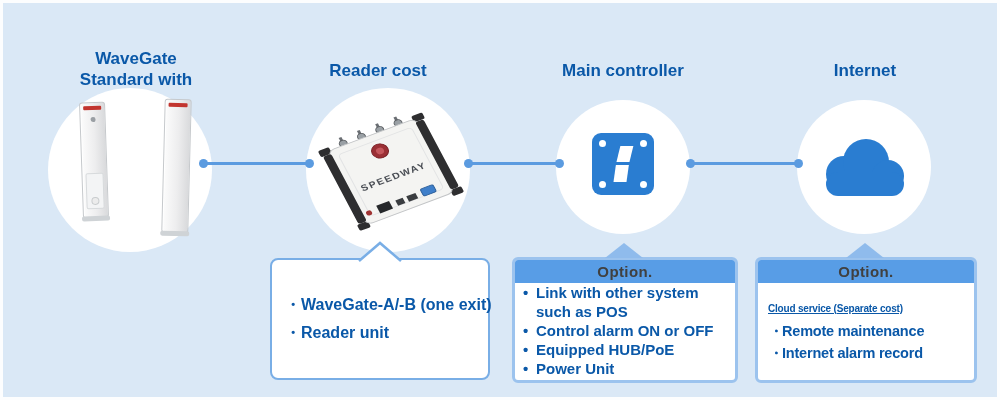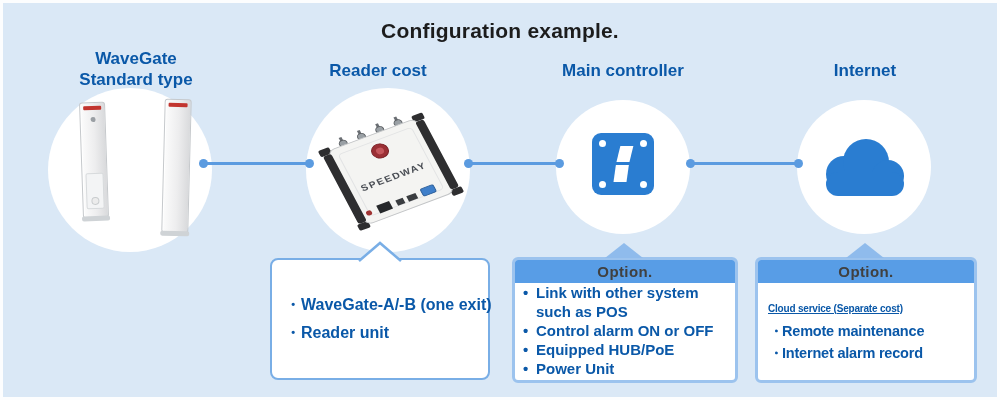--- a/index.html
+++ b/index.html
@@ -85,25 +85,24 @@
   .box3 .intro { font-size:10px; padding-left:2px;text-decoration:underline; }
   .box3 .li { padding-left:16px; }
   .box3 .li .blt { left:3px; }
 </style>
 </head>
 <body>
 
 <div class="stage">
   <div class="panel"></div>
 
-  <div class="title">Configuration example.</div>
 
   <div class="node-label lbl-wavegate">
     <div>WaveGate</div>
-    <div>Standard type</div>
+    <div>Standard with</div>
   </div>
   <div class="node-label lbl-reader">Reader cost</div>
   <div class="node-label lbl-internet">Internet</div>
   <div class="node-label lbl-controller">Main controller</div>
 
   <div class="circle c1"></div>
   <div class="circle c2"></div>
   <div class="circle c3"></div>
   <div class="circle c4"></div>
 

